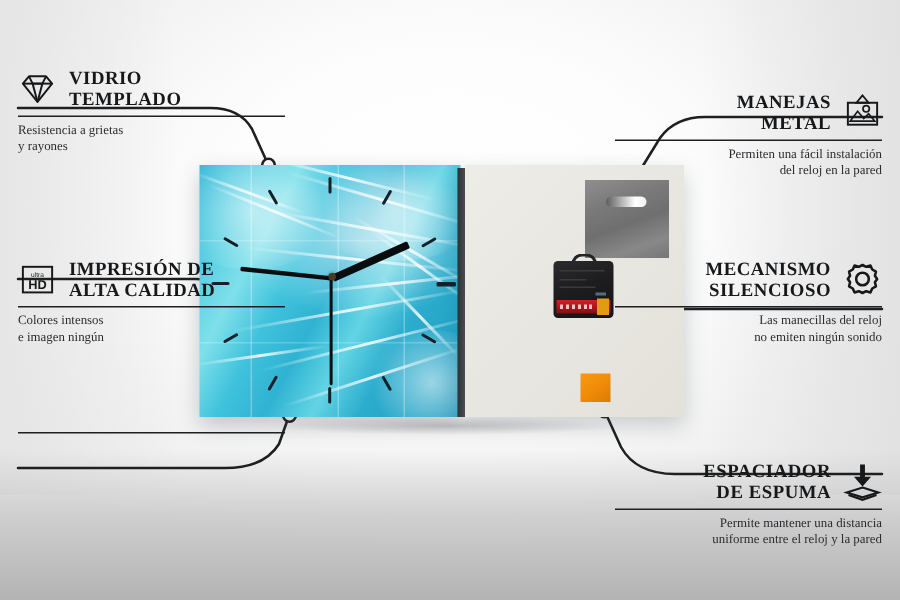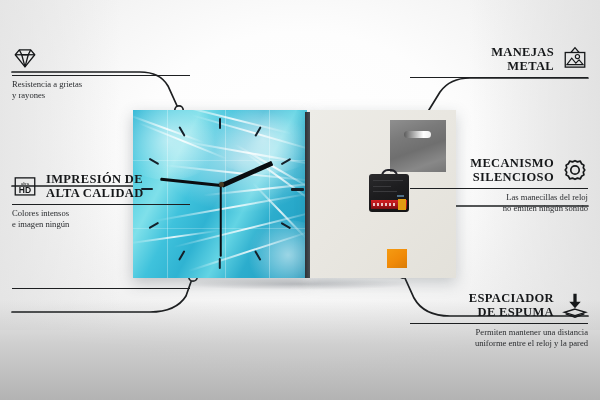--- a/index.html
+++ b/index.html
@@ -94,21 +94,21 @@
   }
   .prod-shadow{
     position:absolute; left:142px; top:276px; width:310px; height:16px;
     background:radial-gradient(ellipse 155px 8px at 50% 50%, rgba(80,85,92,.28) 0%, rgba(80,85,92,0) 75%);
   }
 
   
   .feature{ position:absolute; }
   .f-head{ display:flex; align-items:center; gap:8px; }
   .f-left .f-head{ justify-content:flex-start; }
-  .f-right .f-head{ justify-content:flex-end; }
+  .f-right .f-head{ justify-content:flex-end;margin-top:16px; }
   .f-title{
     font-family:"Liberation Serif", serif;
     font-weight:700; font-size:12.5px; line-height:14px;
     letter-spacing:.35px; color:#16181a; white-space:pre-line;
   }
   .f-left .f-title{ text-align:left; }
   .f-right .f-title{ text-align:right; }
   .f-rule{ height:1.4px; background:#1d1f21; margin-top:4px; }
   .f-desc{
     font-family:"Liberation Serif", serif;
@@ -219,20 +219,22 @@
     <div class="f-head">
       <svg class="f-icon" viewBox="0 0 32 32">
         <g fill="none" stroke="#16181a" stroke-width="1.6" stroke-linejoin="round">
           <path d="M4 12 L9 6 H23 L28 12 L16 27 Z"></path>
           <path d="M4 12 H28"></path>
             <path d="M9 6 L12 12 L16 27"></path>
             <path d="M23 6 L20 12 L16 27"></path>
           <path d="M12 12 H20"></path>
         </g>
       </svg>
+      <div class="f-title">VIDRIO
+TEMPLADO</div>
     </div>
     <div class="f-rule"></div>
     <div class="f-desc">Resistencia a grietas
 y rayones</div>
   </div>
 
   <div class="feature f-left" style="left:12px;top:172px;width:178px">
     <div class="f-head">
       <svg class="f-icon" viewBox="0 0 32 32">
         <rect x="4" y="6" width="24" height="21" fill="none" stroke="#16181a" stroke-width="1.6"></rect>
@@ -256,20 +258,22 @@
       <div class="f-title">MANEJAS
 METAL</div>
       <svg class="f-icon" viewBox="0 0 32 32">
         <path d="M16 2 L11 8 H21 Z" fill="none" stroke="#16181a" stroke-width="1.5"></path>
         <rect x="4" y="8" width="24" height="18" fill="none" stroke="#16181a" stroke-width="1.6"></rect>
         <path d="M6 23 L12 15 L17 21 L21 17 L26 23 Z" fill="none" stroke="#16181a" stroke-width="1.4"></path>
         <circle cx="19" cy="13" r="2.6" fill="none" stroke="#16181a" stroke-width="1.4"></circle>
       </svg>
     </div>
     <div class="f-rule"></div>
+    <div class="f-desc">Permiten una fácil instalación
+del reloj en la pared</div>
   </div>
 
   <div class="feature f-right" style="left:410px;top:156px;width:178px">
     <div class="f-head">
       <div class="f-title">MECANISMO
 SILENCIOSO</div>
       <svg class="f-icon" viewBox="0 0 32 32">
         <g fill="none" stroke="#16181a" stroke-width="2.1" stroke-linejoin="round">
           <path d="M16 4.5 L19 6 L22.5 5 L24 8.2 L27 10 L26.2 13.4 L28 16 L26.2 18.6 L27 22 L24 23.8
                    L22.5 27 L19 26 L16 27.5 L13 26 L9.5 27 L8 23.8 L5 22 L5.8 18.6 L4 16 L5.8 13.4
@@ -287,17 +291,17 @@
     <div class="f-head">
       <div class="f-title">ESPACIADOR
 DE ESPUMA</div>
       <svg class="f-icon" viewBox="0 0 32 32">
         <path d="M14 2 H18 V12 H23 L16 20 L9 12 H14 Z" fill="#16181a"></path>
         <path d="M16 21 L29 25 L16 29 L3 25 Z" fill="none" stroke="#16181a" stroke-width="1.7"></path>
         <path d="M4.5 27 L16 31 L27.5 27" fill="none" stroke="#16181a" stroke-width="1.7"></path>
       </svg>
     </div>
     <div class="f-rule"></div>
-    <div class="f-desc">Permiten mantener una distancia
+    <div class="f-desc">Permite mantener una distancia
 uniforme entre el reloj y la pared</div>
   </div>
 
 </div>
 
 </body></html>

